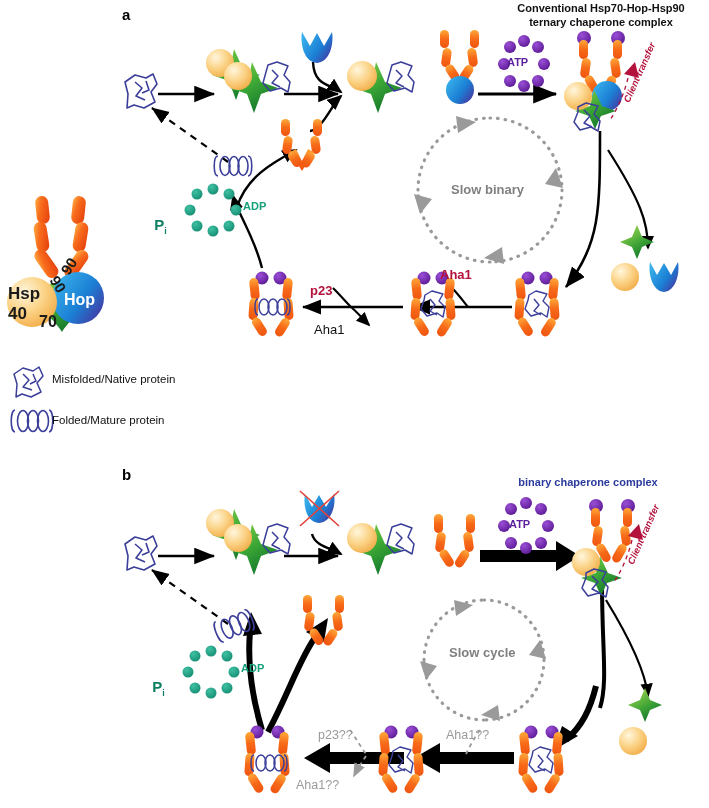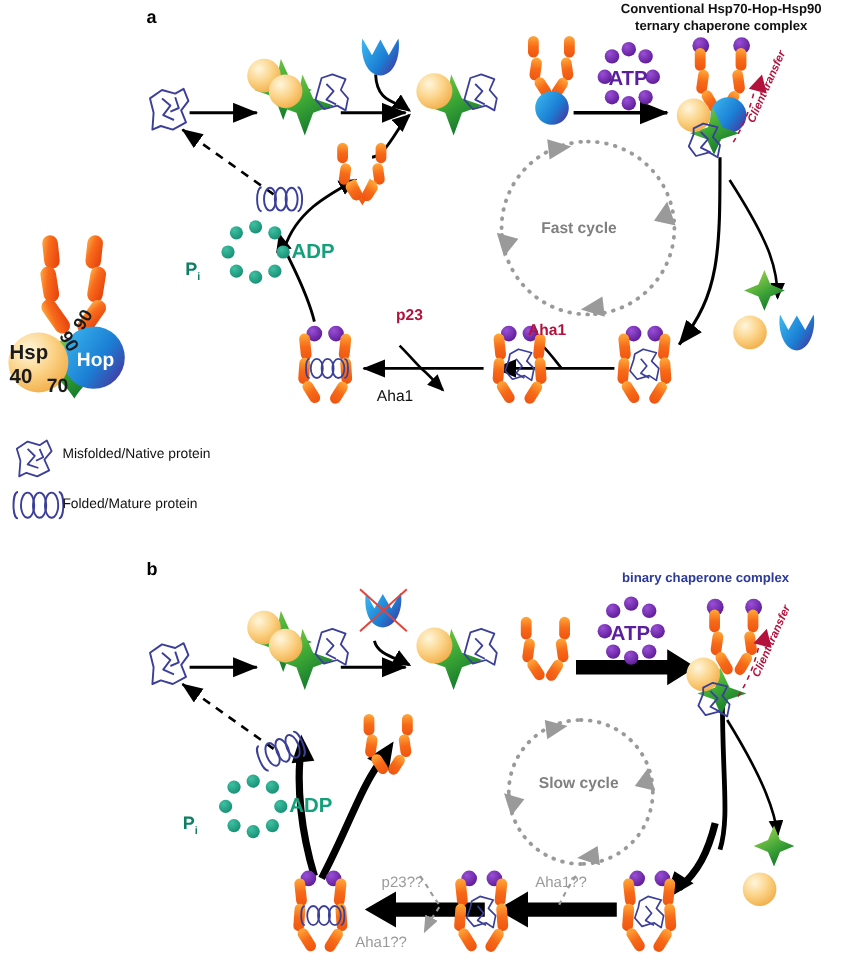--- a/index.html
+++ b/index.html
@@ -9,21 +9,21 @@
   .abs{position:absolute;}
   .txt{position:absolute;white-space:pre;line-height:1.15;}
   .panel-letter{font-weight:bold;font-size:15px;color:#000;}
   .hdr{font-weight:bold;font-size:11px;text-align:center;}
   .hdr-a{color:#111111;}
   .hdr-b{color:#2b3a9c;}
   .cyc{font-weight:bold;font-size:13px;color:#808080;}
   .red-lbl{font-weight:bold;font-size:13px;color:#b3123c;}
   .blk-lbl{font-size:13px;color:#111;}
   .gry-lbl{font-size:12.5px;color:#9a9a9a;}
-  .nuc{font-weight:bold;font-size:17px;}
+  .nuc{font-weight:bold;font-size:11px;}
   .atp-t{color:#5b1f9e;}
   .adp-t{color:#13a07a;margin-left:48px;}
   .pi-t{color:#0f7f63;font-weight:bold;font-size:15px;}
   .pi-t sub{font-size:9px;}
   .leg-t{font-size:11.5px;color:#111;}
   .ct-lbl{font-size:9.5px;color:#b3123c;font-style:italic;font-weight:bold;}
   svg{overflow:visible;}
 </style>
 </head>
 <body>
@@ -126,21 +126,21 @@
     <path d="M418,190 A72,72 0 0 1 490,118"></path>
   </g>
   <g fill="#9a9a9a">
     <path d="M456,116 l20,6 -18,11 z"></path>
     <path d="M556,168 l7,20 -18,-4 z"></path>
     <path d="M504,264 l-20,-6 18,-11 z"></path>
     <path d="M420,214 l-6,-20 18,5 z"></path>
   </g>
 </svg>
 
-<div class="txt cyc" style="left:451px;top:183px;">Fast cycle</div>
+<div class="txt cyc" style="left:451px;top:183px;">Slow binary</div>
 
 <svg class="abs" style="left:122px;top:72px;width:40px;height:42px">
   <g fill="none" stroke="#3b3f99" stroke-width="1.6" stroke-linejoin="round">
     <path d="M6,22 L3,10 L13,3 L24,6 L31,2 L35,12 L29,20 L33,30 L22,36 L12,33 L5,36 Z"></path>
     <path d="M13,10 L20,16 L14,24 L23,28"></path>
     <path d="M24,9 L27,18 L20,21"></path>
   </g>
 </svg>
 
 <svg class="abs" style="left:200px;top:45px;width:62px;height:62px">
@@ -291,21 +291,21 @@
   </g>
   <g fill="none" stroke="#3b3f99" stroke-width="1.5">
     <path d="M16,27 C12,27 12,43 16,43"></path>
     <ellipse cx="22" cy="35" rx="5" ry="8"></ellipse>
     <ellipse cx="31" cy="35" rx="5" ry="8"></ellipse>
     <ellipse cx="40" cy="35" rx="5" ry="8"></ellipse>
     <path d="M45,27 C49,27 49,43 45,43"></path>
   </g>
 </svg>
 
-<div class="txt red-lbl" style="left:310px;top:256px;margin-left:20px;">p23</div>
+<div class="txt red-lbl" style="left:310px;top:284px;">p23</div>
 <div class="txt blk-lbl" style="left:314px;top:323px;">Aha1</div>
 <div class="txt red-lbl" style="left:440px;top:268px;">Aha1</div>
 
 <svg class="abs" style="left:212px;top:153px;width:42px;height:26px">
   <g fill="none" stroke="#3b3f99" stroke-width="1.6">
     <path d="M6,3 C1,3 1,23 6,23"></path>
     <ellipse cx="13" cy="13" rx="5" ry="9.5"></ellipse>
     <ellipse cx="22" cy="13" rx="5" ry="9.5"></ellipse>
     <ellipse cx="31" cy="13" rx="5" ry="9.5"></ellipse>
     <path d="M36,3 C41,3 41,23 36,23"></path>

